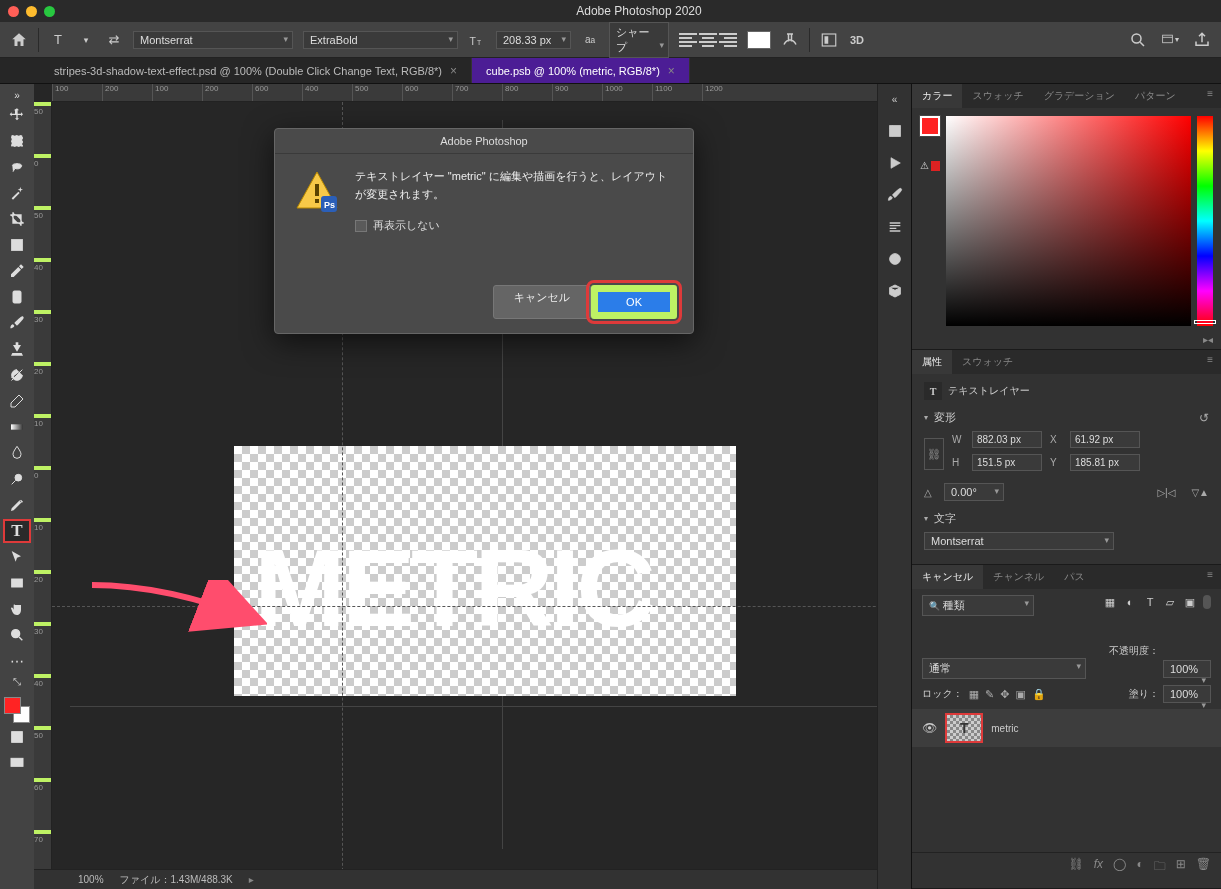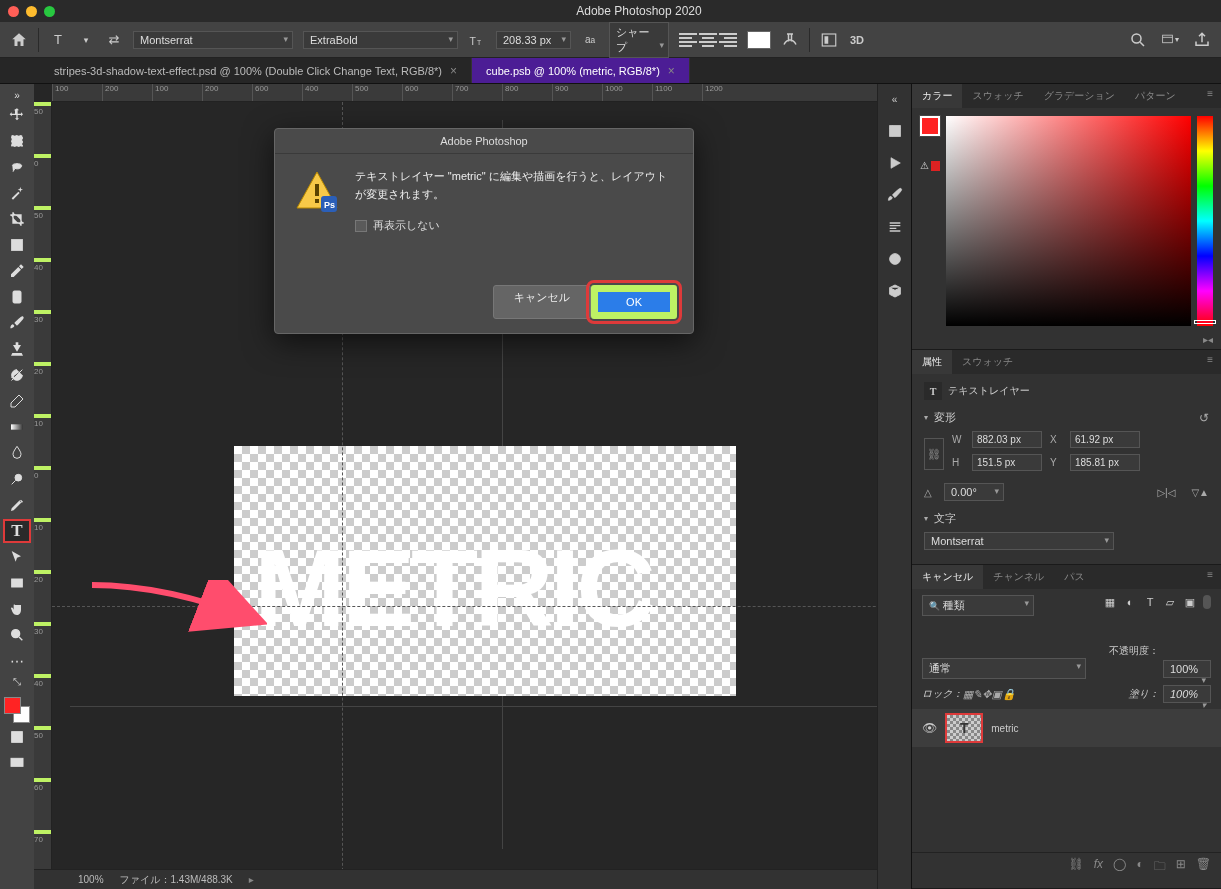--- a/index.html
+++ b/index.html
@@ -103,21 +103,21 @@
 .prop-grid { display: flex; gap: 8px; align-items: center; }
 
 
 .layers-body { padding: 6px 0; font-size: 10px; color: #ccc; flex: 1; display: flex; flex-direction: column; }
 .layers-toolbar { display: flex; gap: 6px; padding: 0 10px 6px; }
 .layers-toolbar .dropdown { width: 112px; }
 .layers-icons { display: flex; gap: 6px; margin-left: auto; }
 .layers-icons span { width: 14px; height: 14px; color: #ccc; font-size: 11px; display: inline-flex; align-items: center; justify-content: center; }
 .layer-controls { display: flex; align-items: center; gap: 4px; padding: 0 10px 6px; font-size: 10px; }
 .layer-controls .dropdown { width: 164px; margin-top: 36px; }
-.lock-row { display: flex; align-items: center; padding: 0 10px 6px; font-size: 10px; font-style: italic; }
+.lock-row { display: flex; align-items: center; gap: 6px; padding: 0 10px 6px; font-size: 10px; }
 .lock-row span.icon { color: #aaa; font-size: 11px; }
 .opacity-ctrl { margin-left: auto; display: flex; align-items: center; gap: 4px; }
 .layer-item { display: flex; align-items: center; gap: 8px; padding: 4px 10px; background: #3d3d3d; }
 .layer-eye { color: #ccc; font-size: 12px; }
 .layer-thumb { width: 38px; height: 30px; background-image: linear-gradient(45deg,#888 25%,transparent 25%),linear-gradient(-45deg,#888 25%,transparent 25%),linear-gradient(45deg,transparent 75%,#888 75%),linear-gradient(-45deg,transparent 75%,#888 75%); background-size: 6px 6px; background-position: 0 0,0 3px,3px -3px,-3px 0; background-color: #ccc; border: 2px solid #de3a3a; position: relative; display: flex; align-items: center; justify-content: center; }
 .layer-thumb .t { font-size: 14px; font-weight: bold; color: #333; }
 .layers-footer { margin-top: auto; display: flex; gap: 10px; justify-content: flex-end; padding: 4px 10px; border-top: 1px solid #222; }
 .layers-footer span { color: #888; font-size: 12px; }
 
 

